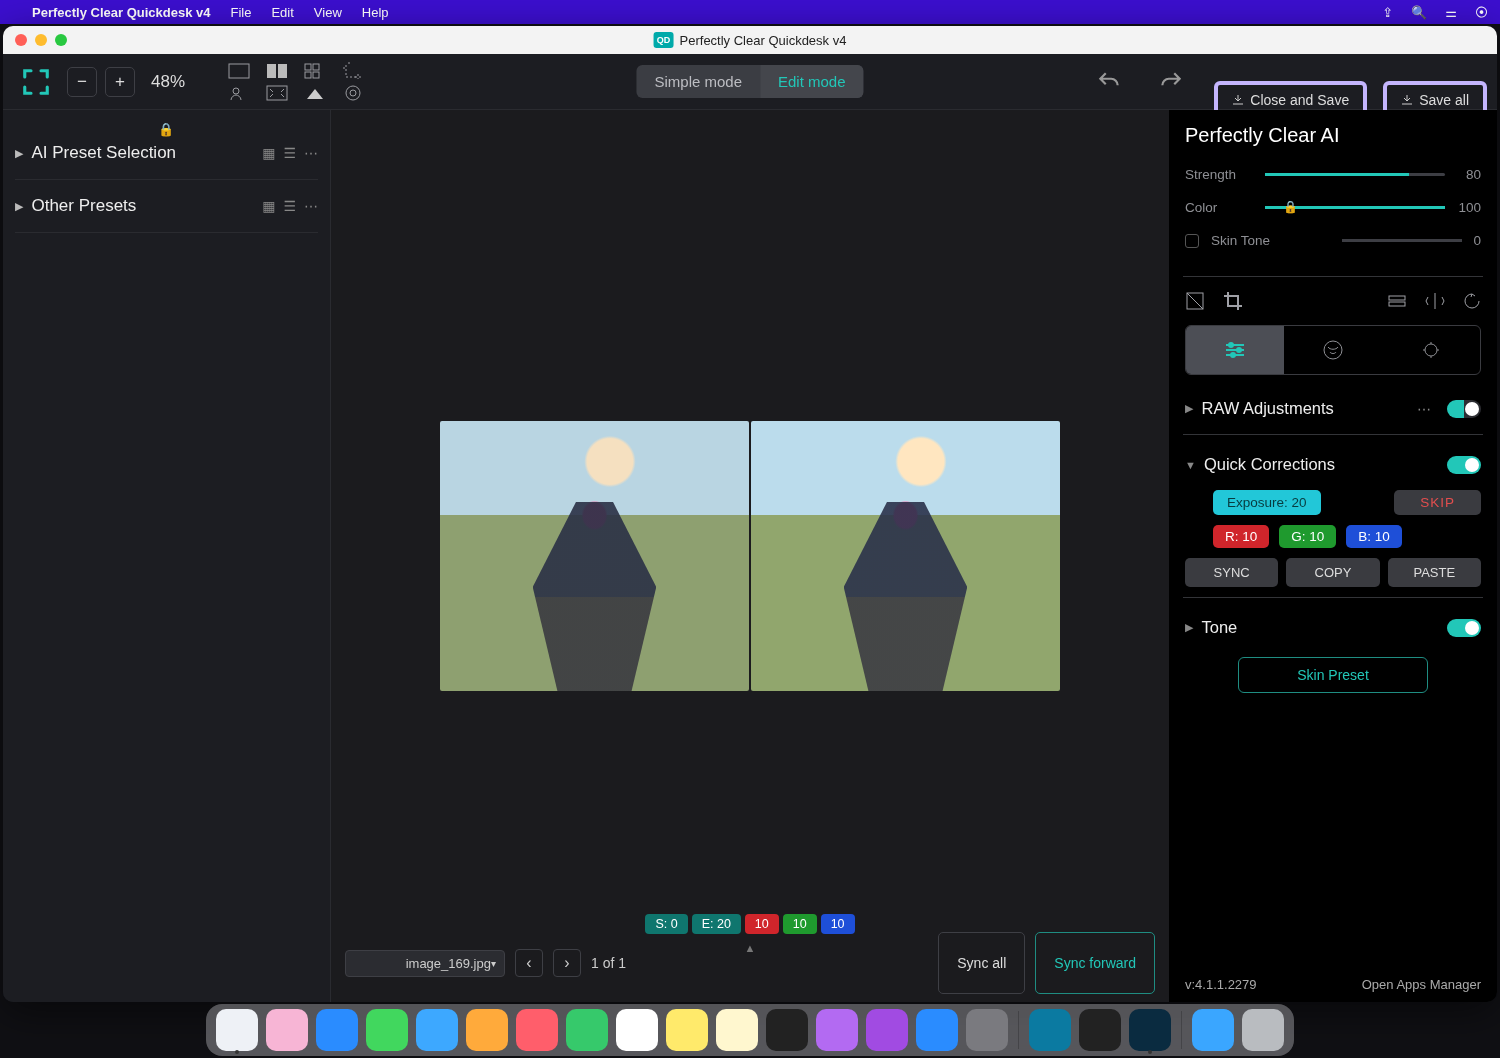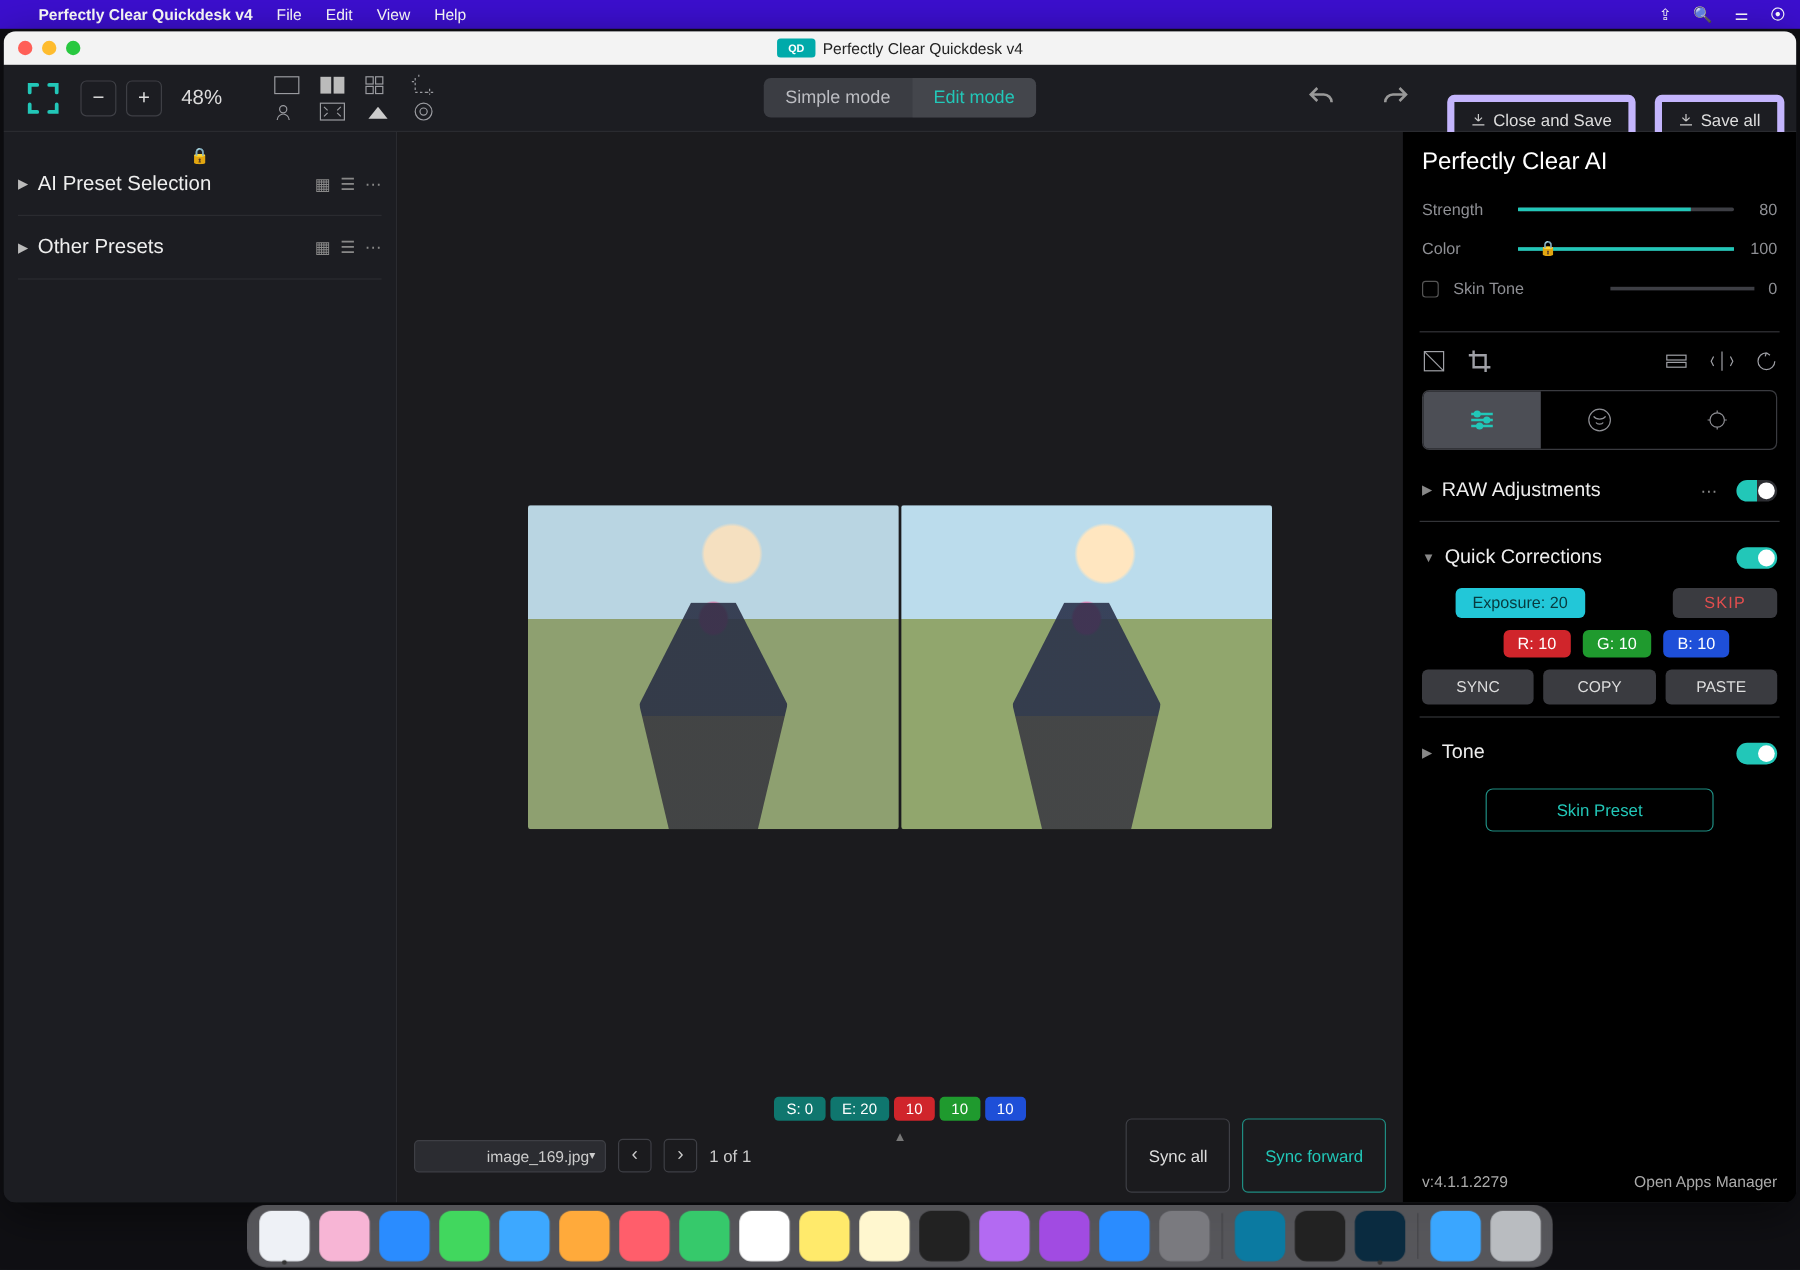--- a/index.html
+++ b/index.html
@@ -12,36 +12,36 @@
 .menubar .left .appname { font-weight:700; }
 .menubar .apple { font-size:15px; }
 
 
 .window { position:absolute; top:26px; left:3px; right:3px; bottom:56px; background:#181a1e; border-radius:10px; display:flex; flex-direction:column; overflow:hidden; box-shadow:0 10px 40px rgba(0,0,0,.5); }
 .titlebar { height:28px; background:#f3f3f3; display:flex; align-items:center; position:relative; }
 .traffic { display:flex; gap:8px; padding-left:12px; }
 .traffic span { width:12px; height:12px; border-radius:50%; display:block; }
 .traffic .r { background:#ff5f57; } .traffic .y { background:#febc2e; } .traffic .g { background:#28c840; }
 .titlebar .title { position:absolute; left:50%; transform:translateX(-50%); display:flex; align-items:center; gap:6px; color:#222; font-size:13px; }
-.tb-icon { width:32px; height:16px; background:#0aa; border-radius:3px; display:inline-flex; align-items:center; justify-content:center; font-size:9px; color:#fff; font-weight:bold; }
+.tb-icon { width:20px; height:16px; background:#0aa; border-radius:3px; display:inline-flex; align-items:center; justify-content:center; font-size:9px; color:#fff; font-weight:bold; }
 
 
 .toolbar { height:56px; background:#1c1d22; display:flex; align-items:center; padding:0 10px; gap:8px; border-bottom:1px solid #2a2b30; }
 .bracket-icon { width:30px; height:30px; margin:0 8px; color:#22c7b8; }
 .sqbtn { width:30px; height:30px; border:1px solid #3e3f45; border-radius:5px; display:flex; align-items:center; justify-content:center; color:#ddd; font-size:17px; cursor:pointer; }
 .zoompct { color:#ddd; font-size:17px; margin-left:8px; margin-right:24px; }
 .view-grid { display:grid; grid-template-columns:repeat(4,auto); grid-template-rows:repeat(2,auto); gap:4px 14px; margin-left:10px; }
 .view-grid .vi { width:24px; height:18px; color:#9a9ba0; display:flex; align-items:center; justify-content:center; }
 .view-grid .vi.sel { color:#fff; }
 .mode-seg { margin-left:auto; margin-right:auto; display:flex; background:#3b3d43; border-radius:6px; overflow:hidden; position:absolute; left:50%; transform:translateX(-50%); }
 .mode-seg .seg { padding:8px 18px; color:#bcbdc2; font-size:15px; cursor:pointer; }
 .mode-seg .seg.active { color:#22c7b8; background:#44464c; }
 .spacer-flex { flex:1; }
 .hist-btn { width:26px; height:26px; color:#999; margin:0 14px; cursor:pointer; stroke-width:2; fill:none; stroke:currentColor; }
-.obtn { padding:7px 14px; border:6px solid #c4b5fd; border-radius:6px; color:#ddd; font-size:14px; display:flex; align-items:center; gap:6px; cursor:pointer; margin-left:8px;margin-top:36px; }
+.obtn { padding:7px 14px; border:4px solid #c4b5fd; border-radius:6px; color:#ddd; font-size:14px; display:flex; align-items:center; gap:6px; cursor:pointer; margin-left:8px;margin-top:36px; }
 .dl-ico { width:12px; height:12px; }
 
 
 .body3 { flex:1; display:flex; overflow:hidden; }
 .leftpanel { width:328px; background:#1c1d22; padding:12px 8px; border-right:1px solid #2a2b30; }
 .lp-lock { text-align:center; color:#888; font-size:13px; }
 .lp-head { display:flex; align-items:center; padding:6px 4px; gap:8px; }
 .lp-head .chev { color:#bbb; font-size:11px; }
 .lp-head .lbl { color:#eee; font-size:17px; flex:1; }
 .lp-icons { display:flex; gap:8px; color:#888; font-size:14px; }
@@ -369,21 +369,21 @@
         <span class="chev">▼</span>
         <span>Quick Corrections</span>
         <span style="flex:1"></span>
         <span class="toggle"></span>
       </div>
       <div class="qc-row">
         <span class="pill exposure">Exposure: 20</span>
         <span style="flex:1"></span>
         <span class="pill skip">SKIP</span>
       </div>
-      <div class="qc-row rgb" style="justify-content:center;gap:10px">
+      <div class="qc-row rgb" style="justify-content:flex-start;gap:10px">
         <span class="pill bg-red">R: 10</span>
         <span class="pill bg-green">G: 10</span>
         <span class="pill bg-blue">B: 10</span>
       </div>
       <div class="qc-btns">
         <div class="b">SYNC</div>
         <div class="b">COPY</div>
         <div class="b">PASTE</div>
       </div>
       <hr class="rp-sep">

